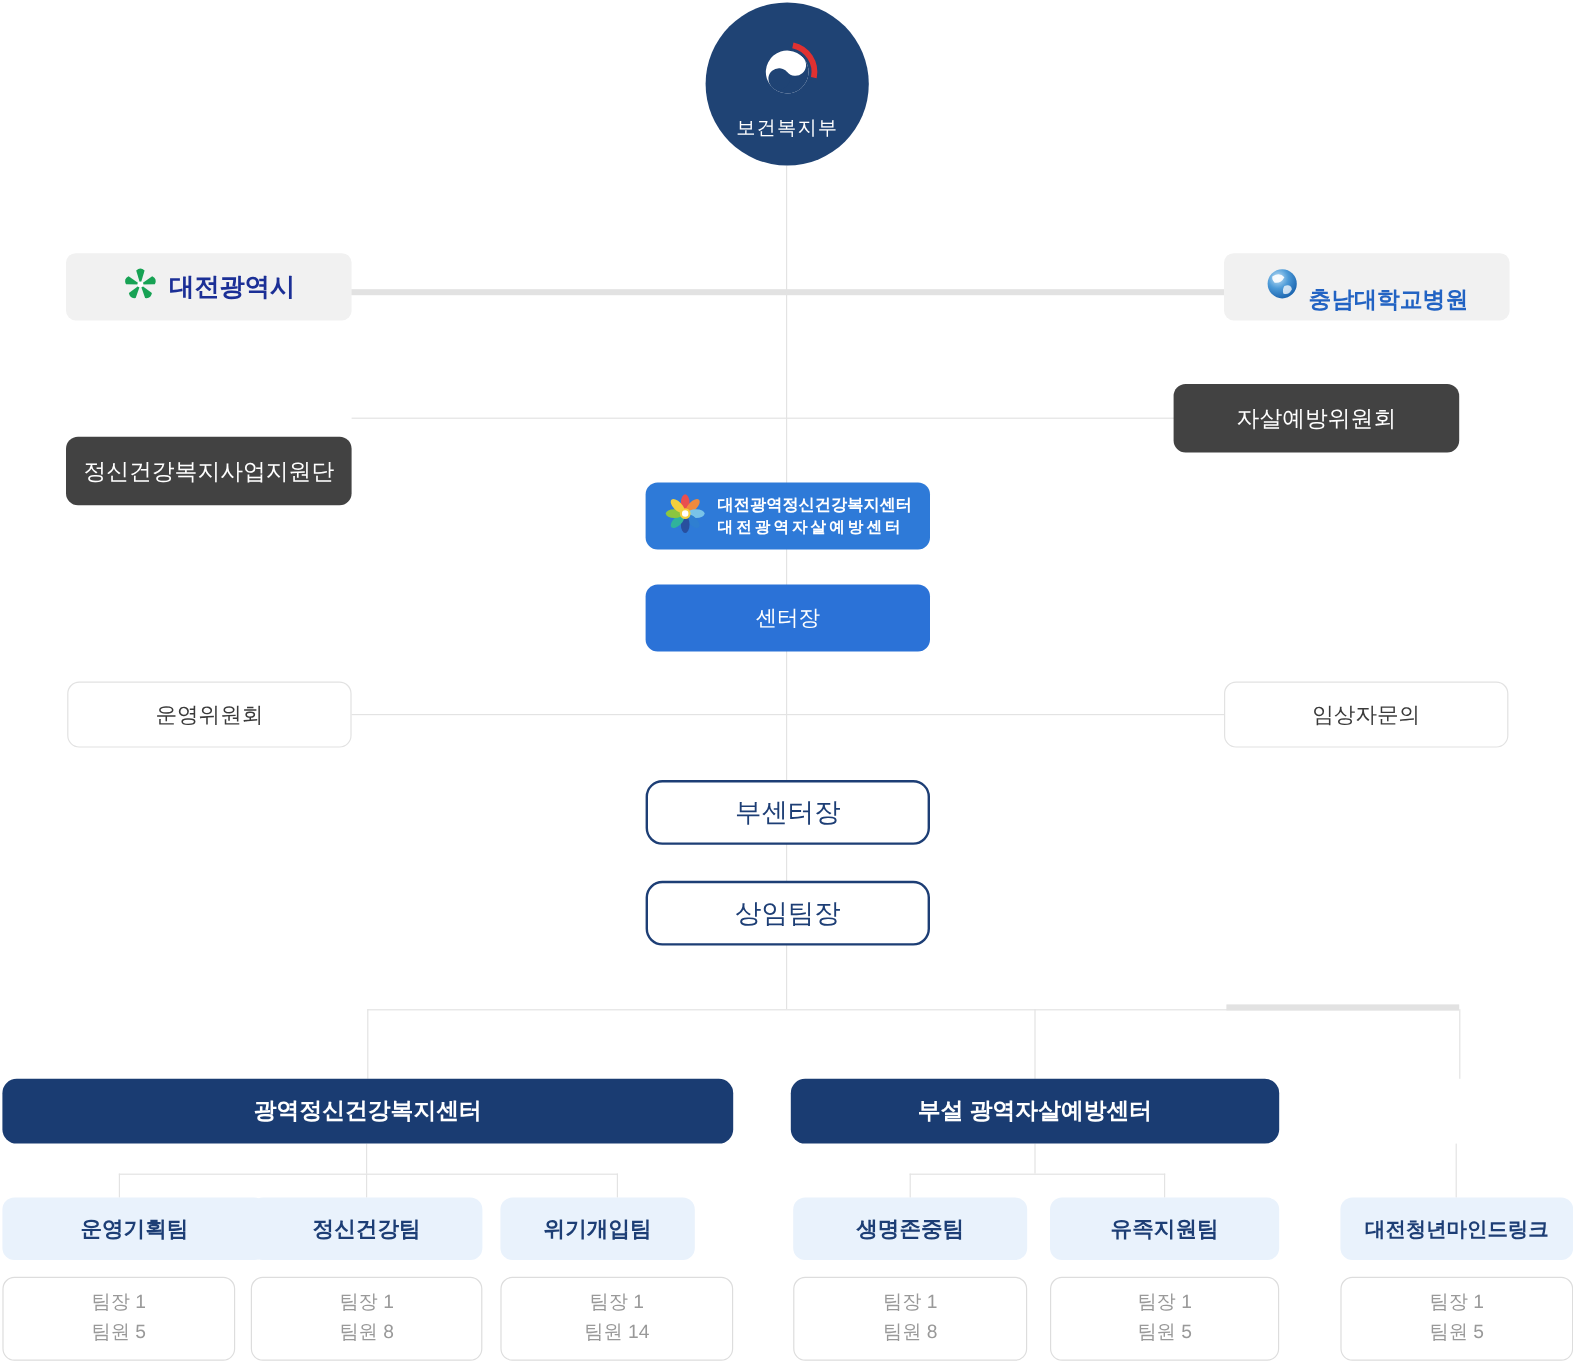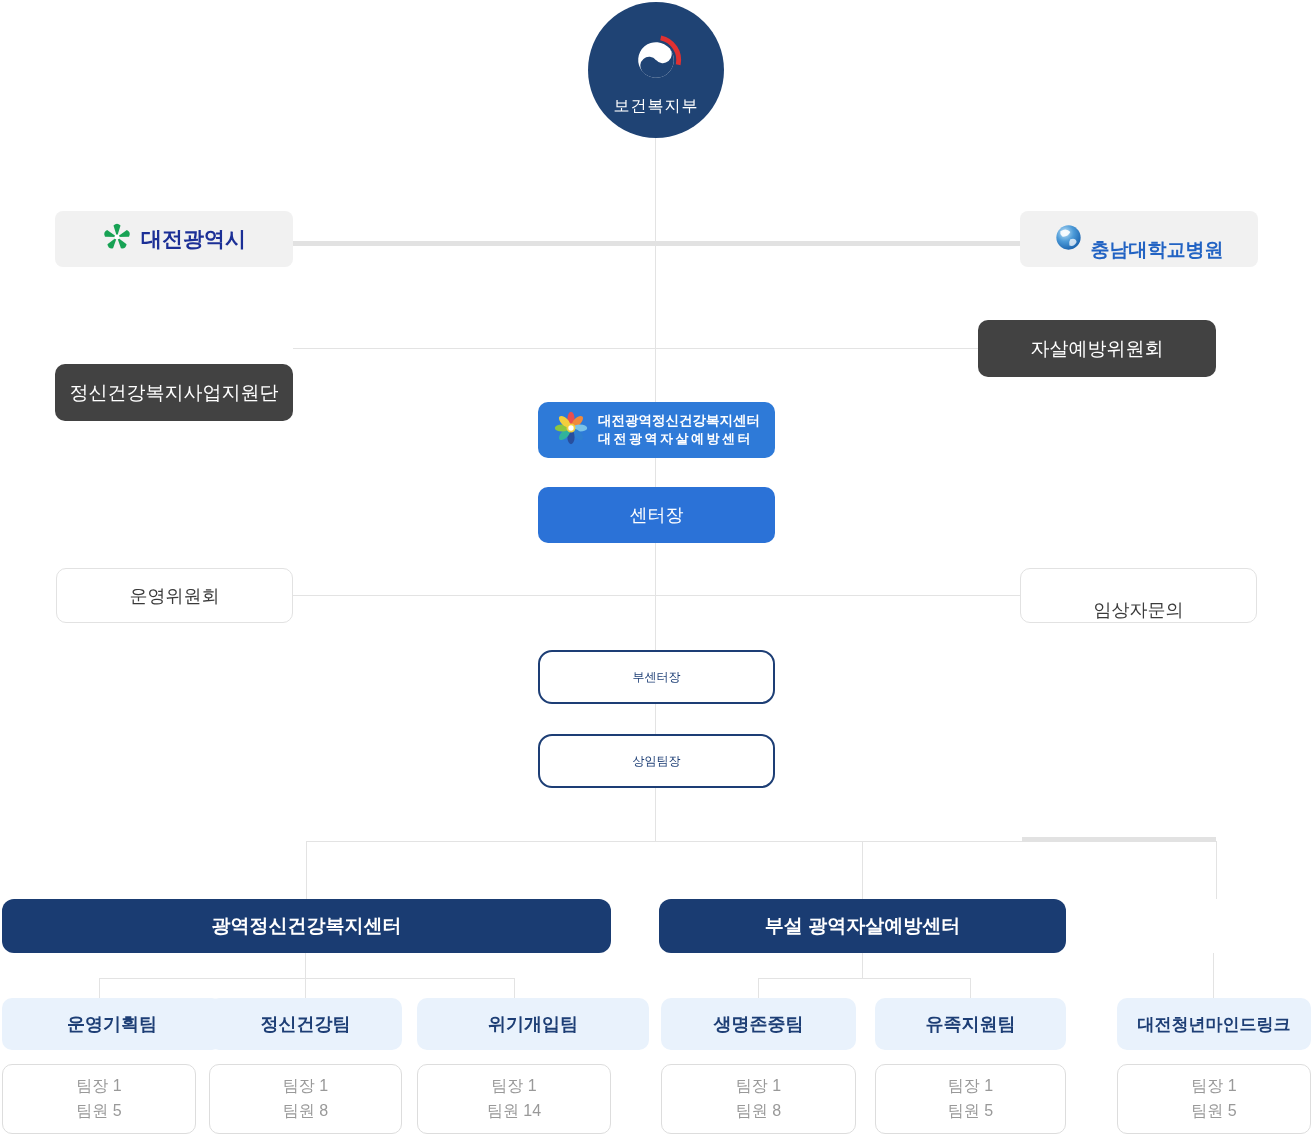--- a/index.html
+++ b/index.html
@@ -28,21 +28,21 @@
   .logo-text .l1{font-size:13.5px;}
   .logo-text .l2{font-size:13px;letter-spacing:2.5px;}
 
   .blue-box{left:538px;width:237px;height:56px;background:#2b72d7;border-radius:10px;
     color:#fff;font-size:18px;}
 
   .white-box{width:237px;height:55px;background:#fff;border:1px solid #e2e2e2;
     border-radius:10px;color:#3a3a3a;font-size:18px;}
 
   .navy-outline-box{left:538px;width:237px;height:54px;background:#fff;
-    border:2px solid #1d3e75;border-radius:14px;color:#1d3e75;font-size:12px;}
+    border:2px solid #1d3e75;border-radius:14px;color:#1d3e75;font-size:22px;}
 
   .section-header{height:54px;background:#1a3c72;border-radius:12px;color:#fff;
     font-size:19px;font-weight:600;top:899px;}
   .section-header.small{font-size:17px;}
 
   .team-box{height:52px;background:#e9f2fc;border-radius:10px;color:#1d3e75;
     font-size:18px;font-weight:600;top:998px;}
   .team-box.small{font-size:17px;}
 
   .staff-box{height:70px;background:#fff;border:1px solid #dddddd;border-radius:10px;
@@ -154,21 +154,21 @@
     </span>
   </div>
 
   <div class="node abs blue-box" style="top:487px;">
     <span>센터장</span>
   </div>
 
   <div class="node abs white-box" style="left:56px;top:568px;">
     <span>운영위원회</span>
   </div>
-  <div class="node abs white-box" style="left:1020px;top:568px;align-items:flex-end;">
+  <div class="node abs white-box" style="left:1020px;top:568px;">
     <span>임상자문의</span>
   </div>
 
   <div class="node abs navy-outline-box" style="top:650px;">
     <span>부센터장</span>
   </div>
   <div class="node abs navy-outline-box" style="top:734px;">
     <span>상임팀장</span>
   </div>
 
@@ -178,21 +178,21 @@
   <div class="node abs section-header" style="left:659px;width:407px;">
     <span>부설 광역자살예방센터</span>
   </div>
 
   <div class="node abs team-box" style="left:2px;width:220px;">
     <span>운영기획팀</span>
   </div>
   <div class="node abs team-box" style="left:209px;width:193px;">
     <span>정신건강팀</span>
   </div>
-  <div class="node abs team-box" style="left:417px;width:232px;">
+  <div class="node abs team-box" style="left:417px;width:162px;">
     <span>위기개입팀</span>
   </div>
   <div class="node abs team-box" style="left:661px;width:195px;">
     <span>생명존중팀</span>
   </div>
   <div class="node abs team-box" style="left:875px;width:191px;">
     <span>유족지원팀</span>
   </div>
   <div class="node abs team-box small" style="left:1117px;width:194px;">
     <span>대전청년마인드링크</span>

